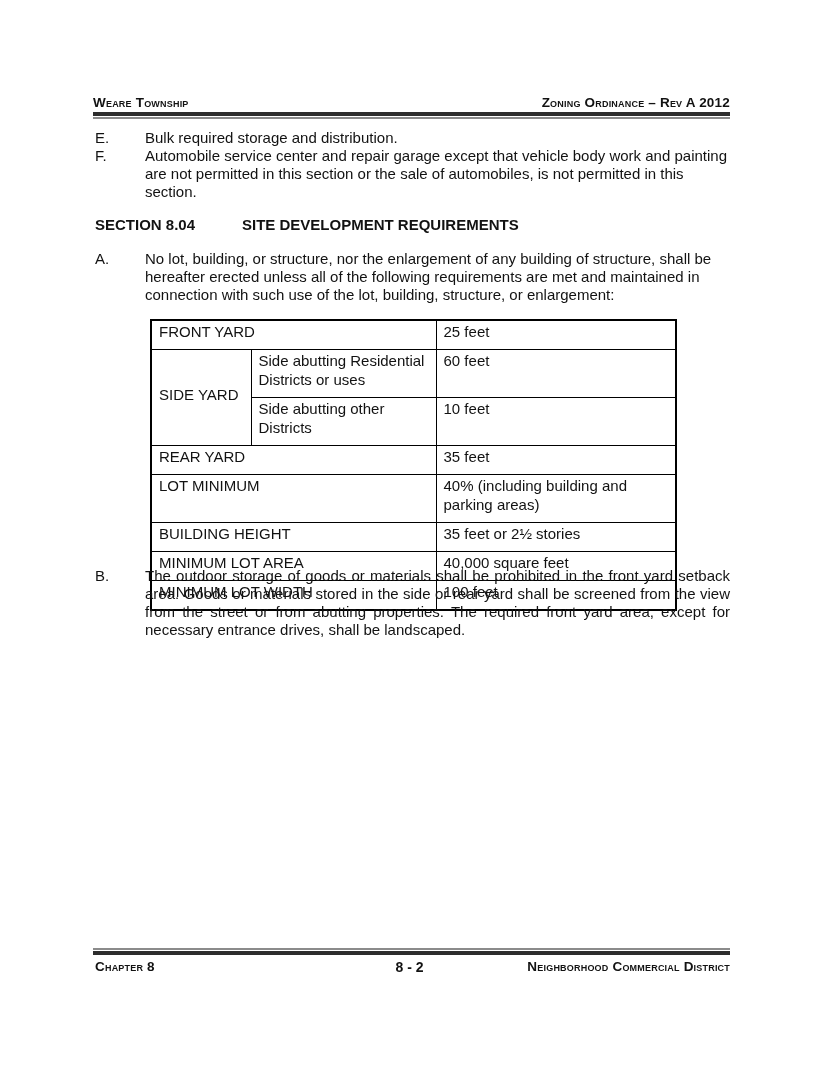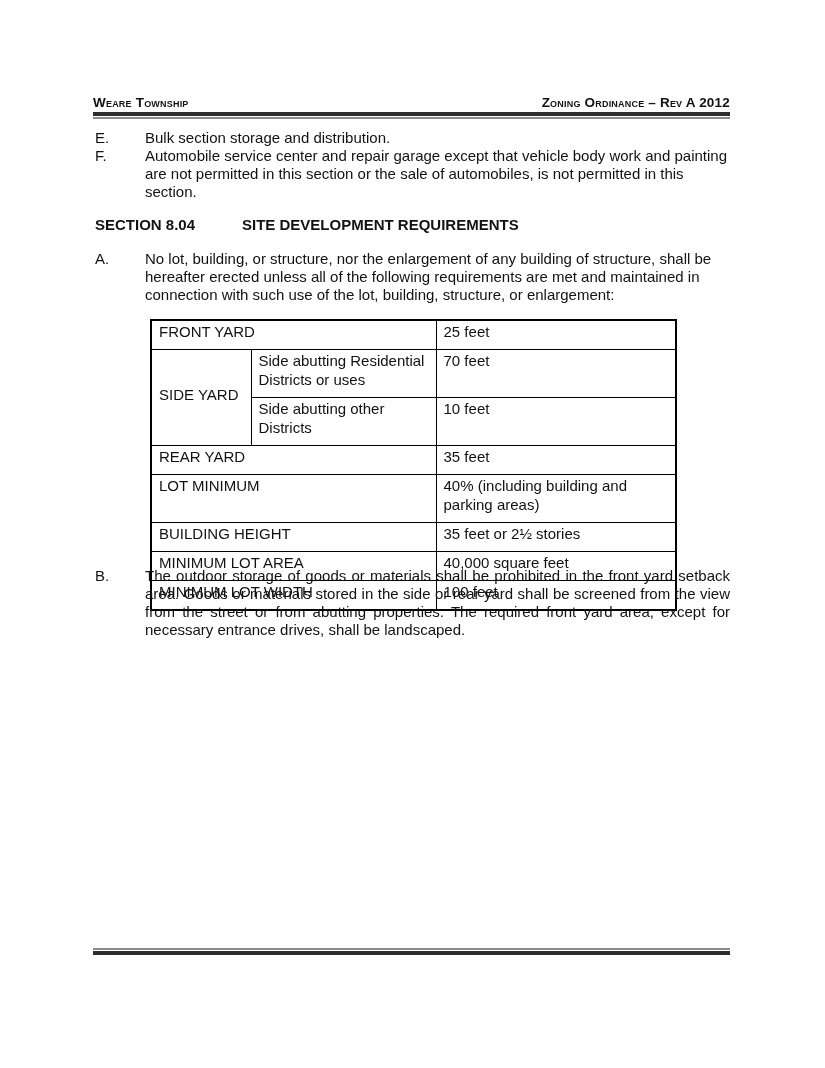--- a/index.html
+++ b/index.html
@@ -93,21 +93,21 @@
   <div class="rule-head">
     <div class="thick"></div>
     <div class="gap"></div>
     <div class="thin"></div>
   </div>
 </div>
 
 <div class="abs items-ef body-text">
   <div class="lettered">
     <span class="letter">E.</span>
-    <span class="ptext">Bulk section storage and distribution.</span>
+    <span class="ptext">Bulk required storage and distribution.</span>
   </div>
   <div class="lettered">
     <span class="letter">F.</span>
     <span class="ptext">Automobile service center and repair garage except that vehicle body work and painting are not permitted in this section or the sale of automobiles, is not permitted in this section.</span>
   </div>
 </div>
 
 <div class="abs section-head">
   <span class="sec-num">SECTION 8.04</span><span>SITE DEVELOPMENT REQUIREMENTS</span>
 </div>
@@ -127,21 +127,21 @@
         <col class="col-c">
       </colgroup>
     <tbody>
         <tr class="h23">
       <td colspan="2">FRONT YARD</td>
       <td>25 feet</td>
     </tr>
     <tr class="h41">
       <td rowspan="2" class="vmid">SIDE YARD</td>
       <td>Side abutting Residential Districts or uses</td>
-      <td>70 feet</td>
+      <td>60 feet</td>
     </tr>
     <tr class="h39">
       <td>Side abutting other Districts</td>
       <td>10 feet</td>
     </tr>
     <tr class="h21">
       <td colspan="2">REAR YARD</td>
       <td>35 feet</td>
     </tr>
     <tr class="h39">
@@ -170,13 +170,18 @@
     <span class="ptext justify">The outdoor storage of goods or materials shall be prohibited in the front yard setback area. Goods or materials stored in the side or rear yard shall be screened from the view from the street or from abutting properties. The required front yard area, except for necessary entrance drives, shall be landscaped.</span>
   </div>
 </div>
 
 <div class="abs runfoot">
   <div class="rule-foot">
     <div class="thin"></div>
     <div class="gap"></div>
     <div class="thick"></div>
   </div>
+  <div class="runfoot-row">
+    <span class="fleft smallcaps">Chapter 8</span>
+    <span class="fcenter">8 - 2</span>
+    <span class="fright smallcaps">Neighborhood Commercial District</span>
+  </div>
 </div>
 
 </body></html>

